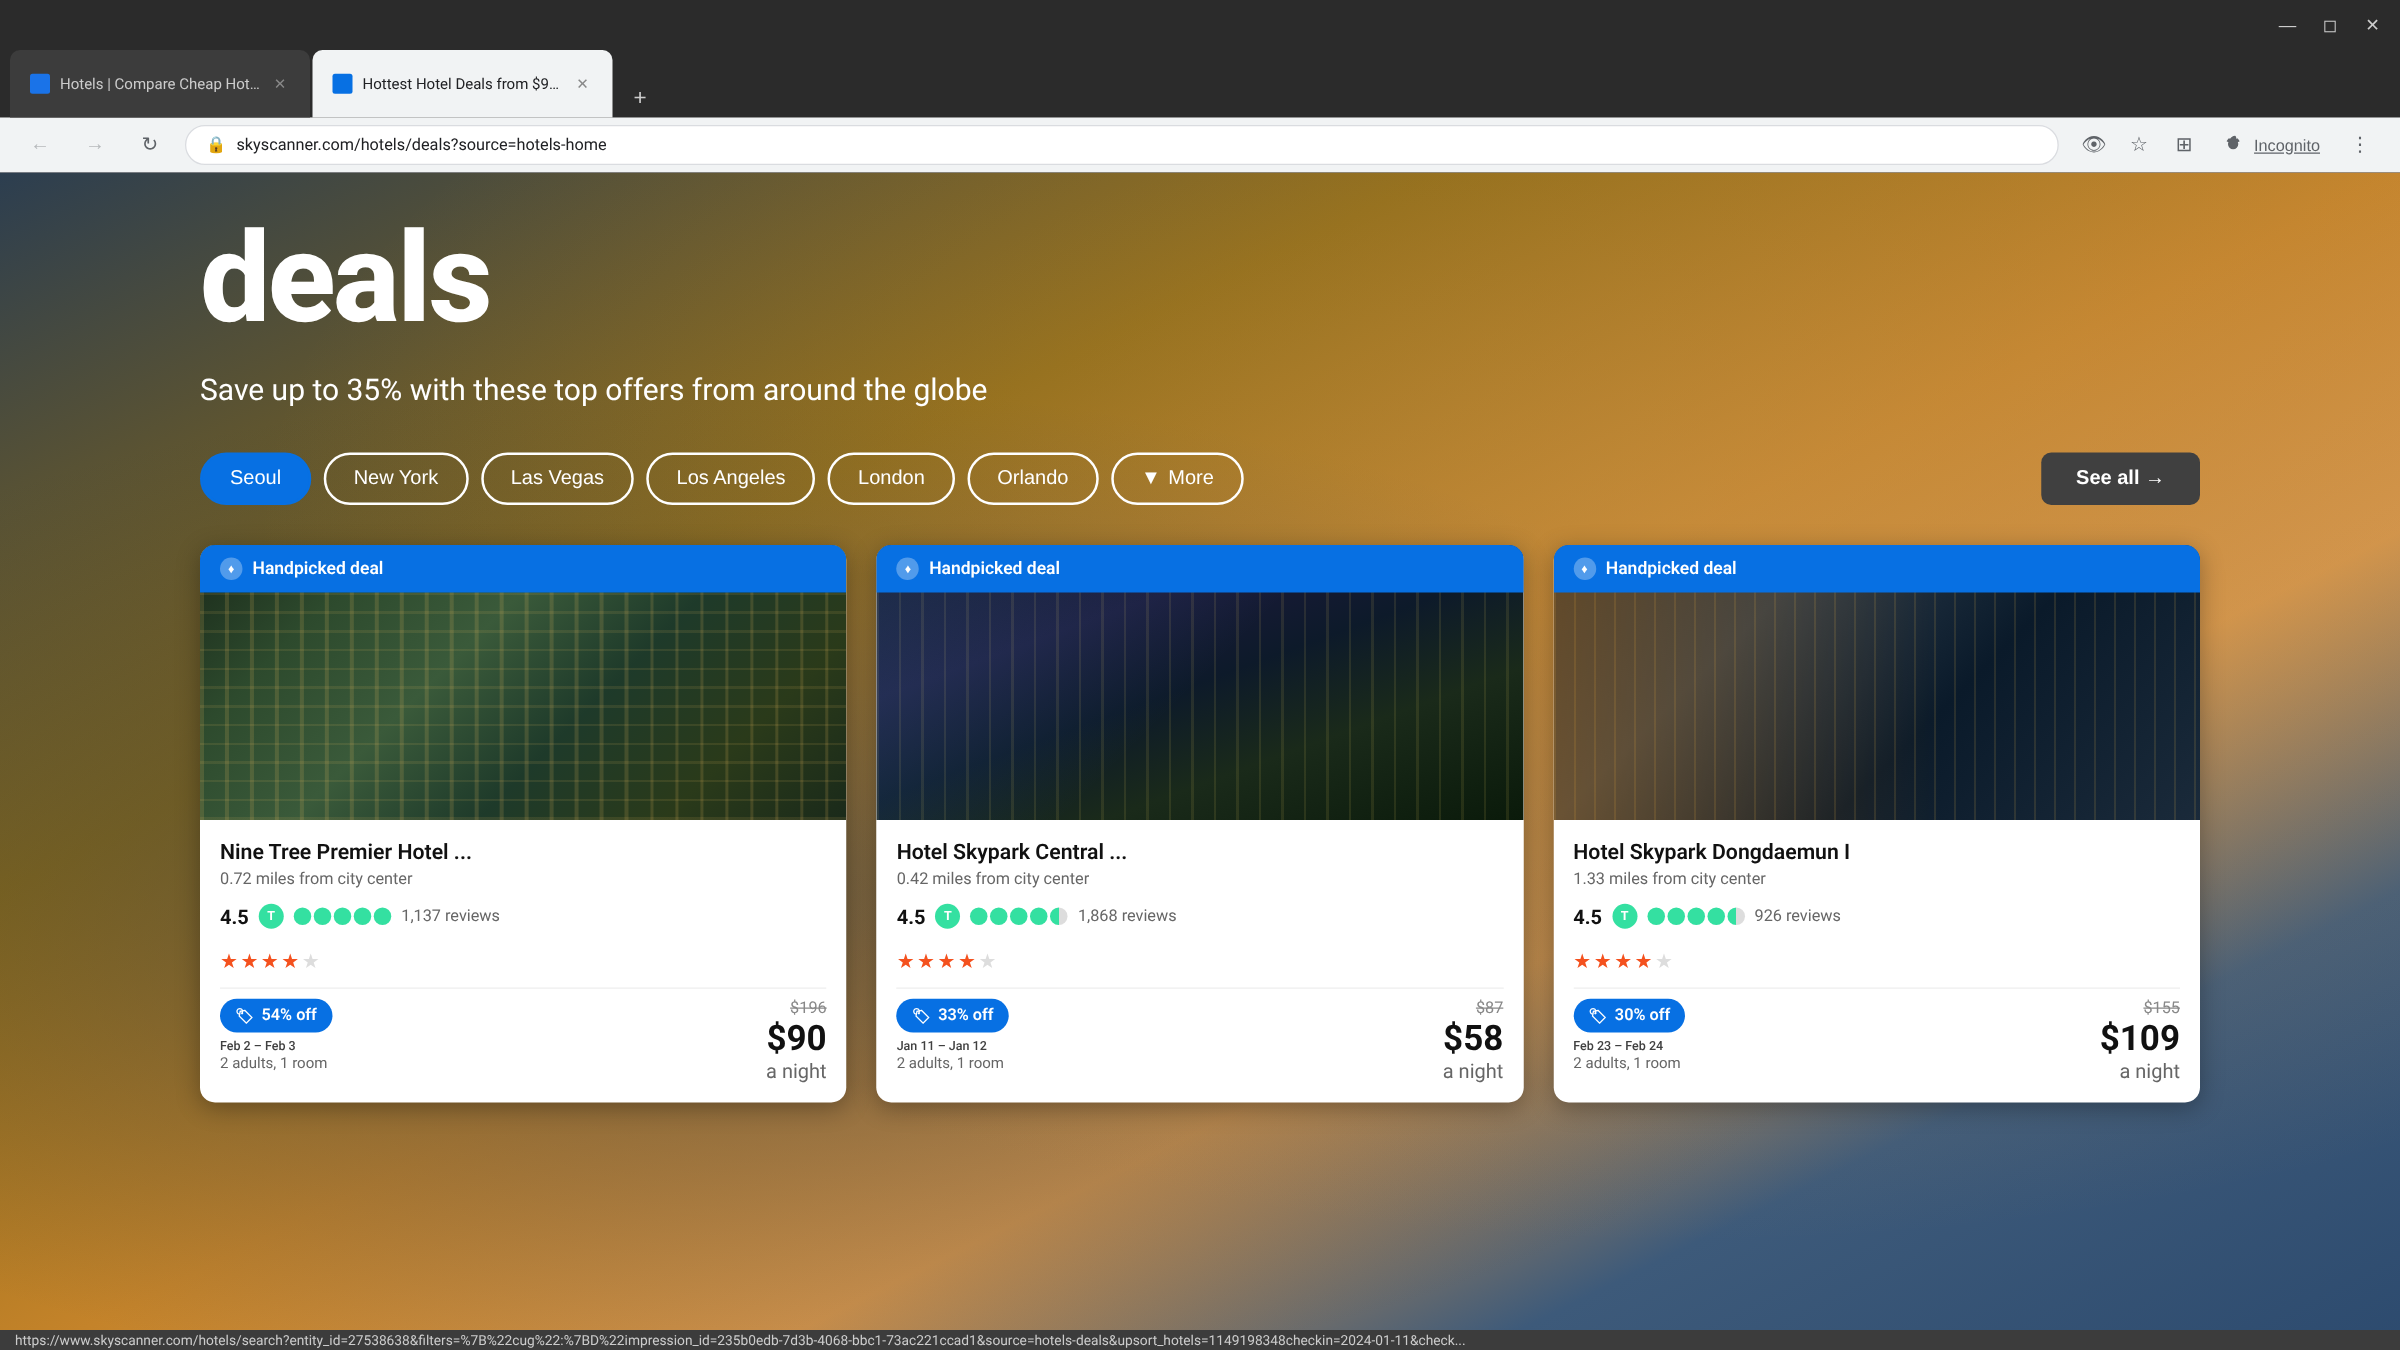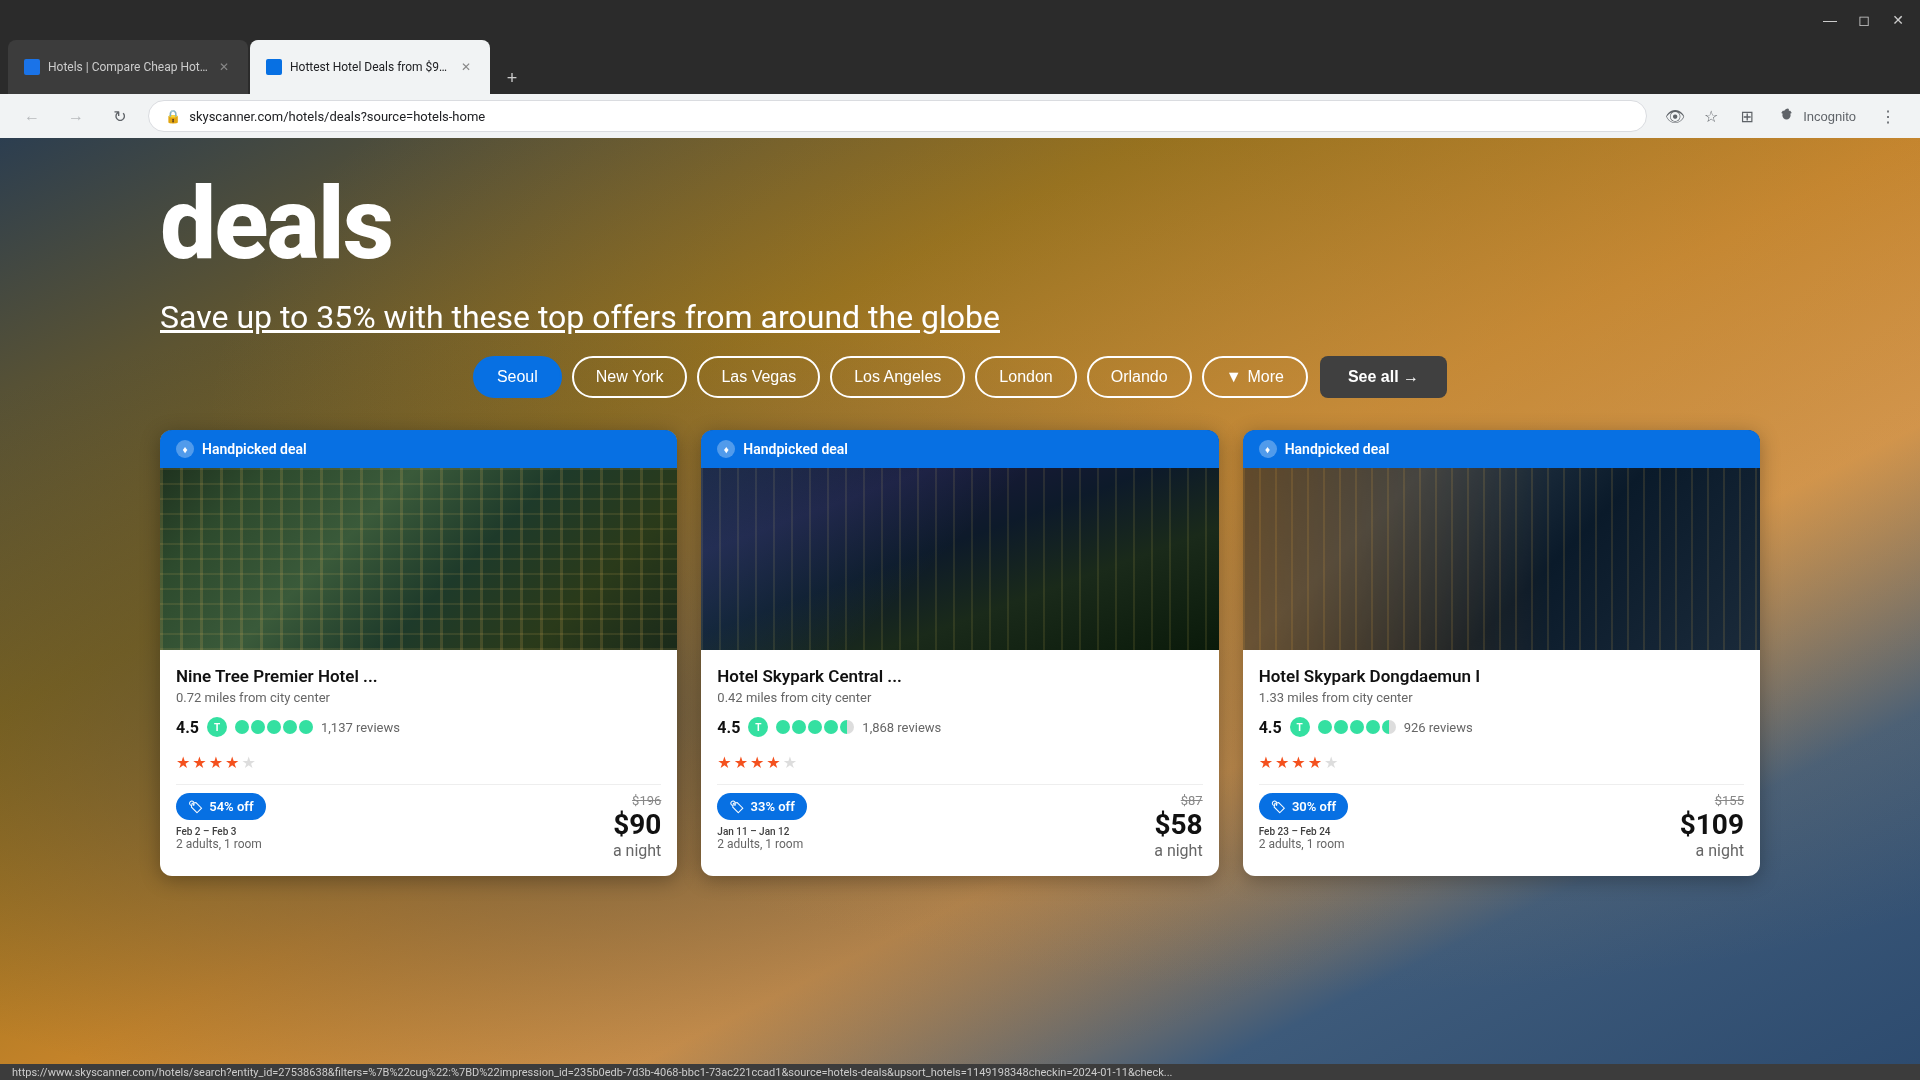--- a/index.html
+++ b/index.html
@@ -163,20 +163,21 @@
       display: flex;
       align-items: center;
       gap: 6px;
       padding: 4px 12px;
       background: transparent;
       border: none;
       cursor: pointer;
       color: #5f6368;
       font-size: 13px;
       border-radius: 16px;
+      text-decoration: underline;
     }
 
     
     .page-content {
       width: 100%;
       height: calc(1080px - 122px);
       position: relative;
       overflow: hidden;
     }
 
@@ -212,33 +213,32 @@
     .hero-title {
       font-size: 100px;
       font-weight: 800;
       color: white;
       letter-spacing: -2px;
       line-height: 1;
       margin-bottom: 24px;
     }
 
     .hero-subtitle {
-      font-size: 32px;
+      font-size: 24px;
       color: white;
       font-weight: 400;
-      margin-bottom: 20px;
-      text-decoration: underline;
+      margin-bottom: 36px;
     }
 
     .filter-row {
       display: flex;
       align-items: center;
       gap: 12px;
       margin-bottom: 32px;
-      justify-content: center;
+      justify-content: space-between;
     }
 
     .filter-pills {
       display: flex;
       align-items: center;
       gap: 10px;
     }
 
     .pill {
       padding: 10px 22px;

